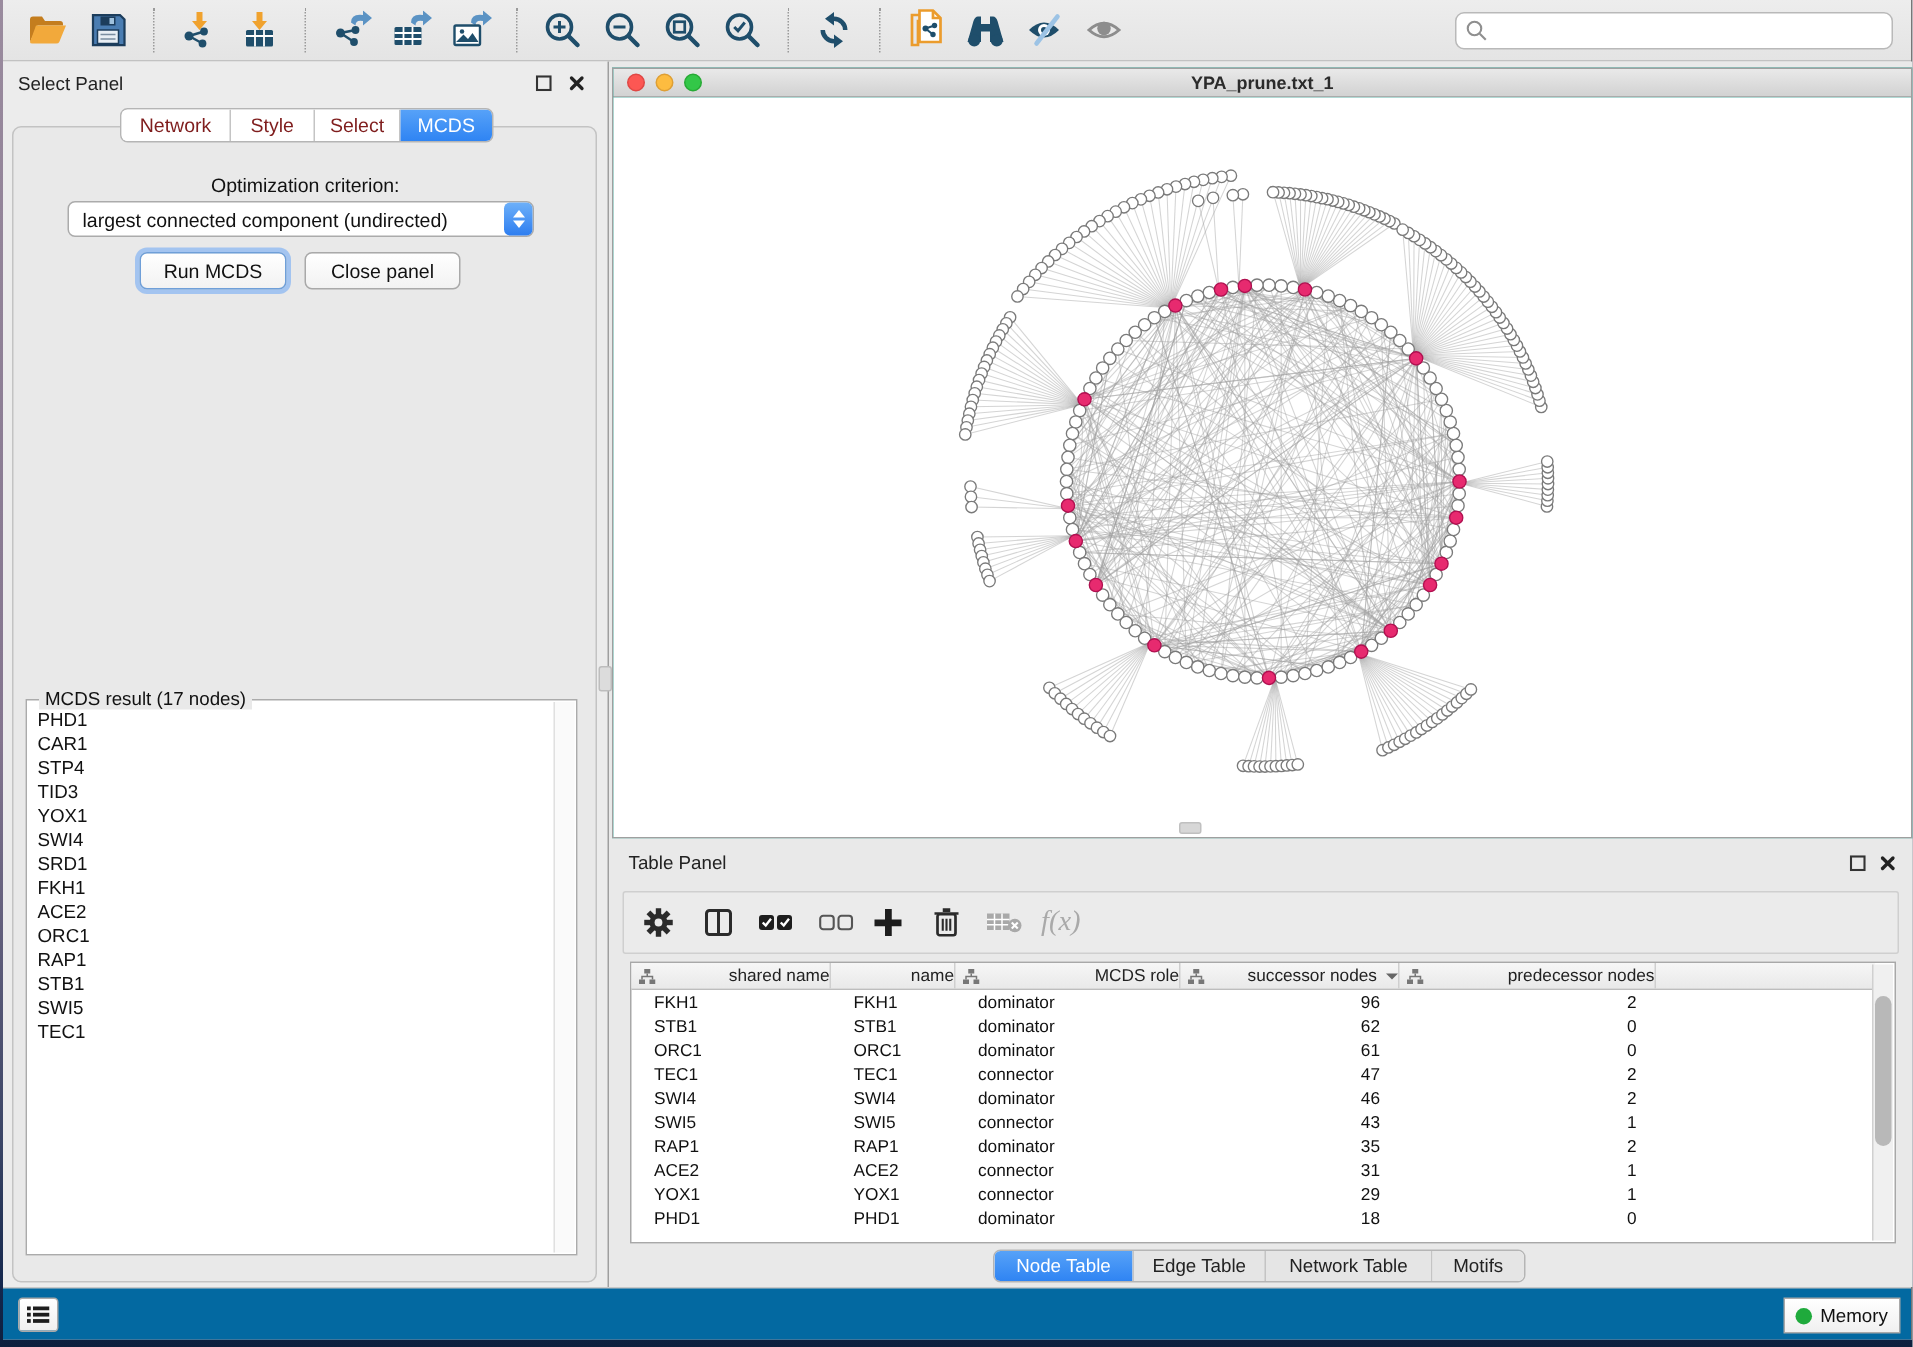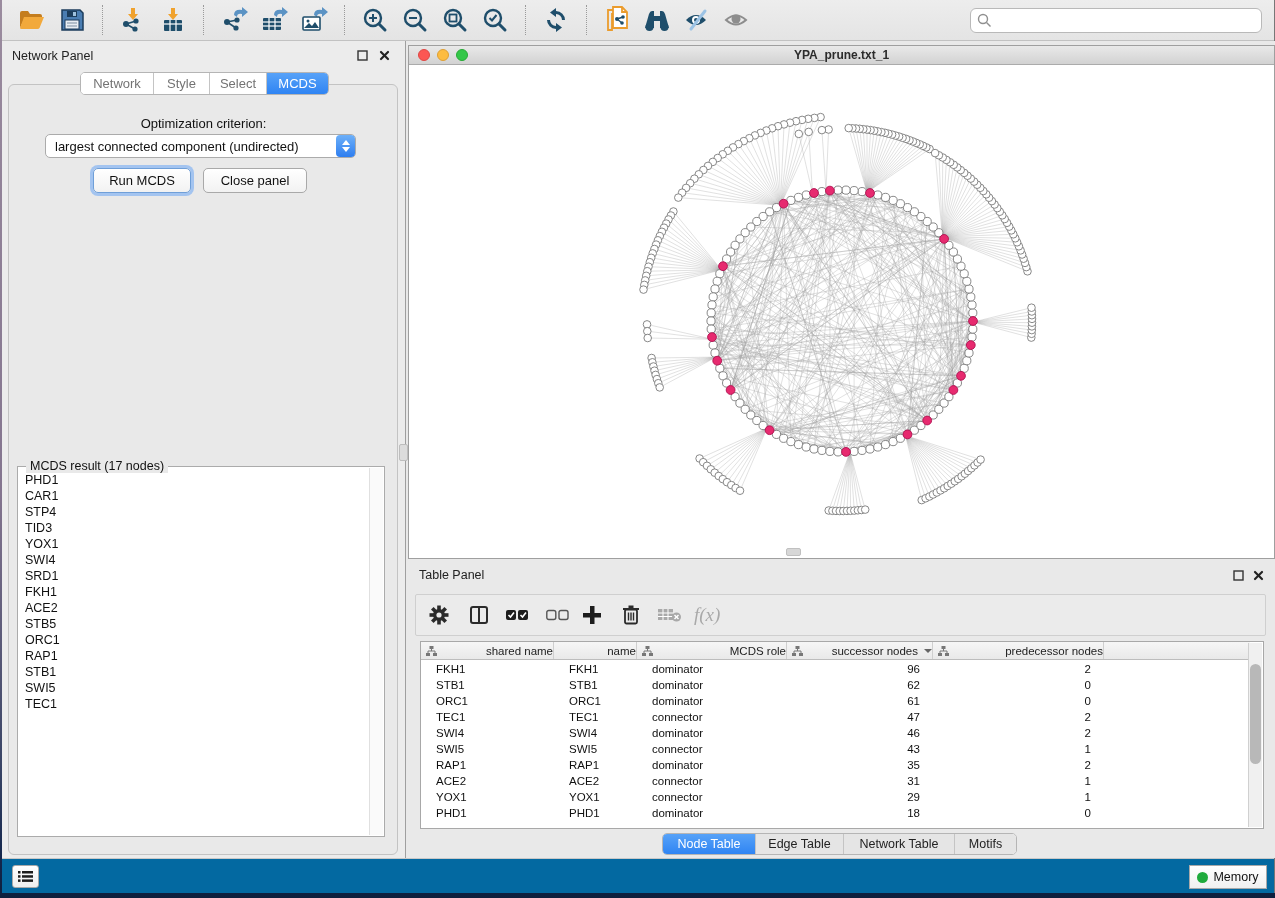--- a/index.html
+++ b/index.html
@@ -27,21 +27,21 @@
     background:#fff; border:1px solid #b9b9b9; border-radius:6px;
     display:flex; align-items:center; padding-left:6px;
   }
   .searchbox input { border:none; outline:none; flex:1; height:20px; font-size:12px; background:transparent; }
   
   .control-panel { position:absolute; left:0; top:41px; width:404px; height:817px; background:#ececec; border-right:1px solid #9f9f9f; }
   .cp-title { position:absolute; left:10px; top:8px; font-size:12.5px; color:#222; }
   .panel-ctl { position:absolute; top:7px; width:14px; height:14px; display:flex; align-items:center; justify-content:center; }
   .cp-inner { position:absolute; left:6px; right:7px; top:43px; bottom:3px; background:#e9e9e9; border:1px solid #c3c3c3; border-radius:6px; }
   .seg-tabs { position:absolute; left:78px; top:31px; height:23px; display:flex; background:#fff; border:1px solid #b5b5b5; border-radius:5px; overflow:hidden; z-index:3; }
-  .seg { height:100%; display:flex; align-items:center; justify-content:center; font-size:13px; color:#737373; border-right:1px solid #c4c4c4; background:#fff; }
+  .seg { height:100%; display:flex; align-items:center; justify-content:center; font-size:13px; color:#7f1d1d; border-right:1px solid #c4c4c4; background:#fff; }
   .seg:last-child { border-right:none; }
   .seg.active { background:linear-gradient(#57a2f8,#2f84f3); color:#fff; border-right:none; }
   .opt-label { position:absolute; left:0; width:100%; top:75px; text-align:center; font-size:13px; color:#111; }
   .dropdown { position:absolute; left:43px; top:93px; width:311px; height:24px; background:#fff; border:1px solid #ababab; border-radius:5px; display:flex; align-items:center; }
   .dropdown .dval { flex:1; font-size:13px; color:#111; padding-left:9px; white-space:nowrap; overflow:hidden; }
   .stepper { width:19px; height:22px; margin-right:0px; border-radius:4px; background:linear-gradient(#6db0f9,#2e7ef0); display:flex; flex-direction:column; align-items:center; justify-content:center; gap:2px; }
   .stepper .up { width:0; height:0; border-left:4px solid transparent; border-right:4px solid transparent; border-bottom:5px solid #fff; }
   .stepper .dn { width:0; height:0; border-left:4px solid transparent; border-right:4px solid transparent; border-top:5px solid #fff; }
   .btn { position:absolute; top:127px; height:25px; background:linear-gradient(#ffffff,#f2f2f2); border:1px solid #a9a9a9; border-radius:5px; font-size:13px; color:#111; display:flex; align-items:center; justify-content:center; }
   .btn.run { left:91px; width:98px; box-shadow:0 0 0 3px rgba(106,165,245,.55); border-color:#6f9fd8; }
@@ -243,21 +243,21 @@
     <div class="searchbox">
       <svg width="15" height="15" viewBox="0 0 15 15">
           <circle cx="6" cy="6" r="4.5" fill="none" stroke="#8f8f8f" stroke-width="1.4"></circle>
           <line x1="9.5" y1="9.5" x2="13.5" y2="13.5" stroke="#8f8f8f" stroke-width="1.4"></line>
         </svg>
       <input type="text" placeholder="" style="">
     </div>
   </div>
 
   <div class="control-panel">
-    <div class="cp-title">Network Panel</div>
+    <div class="cp-title">Select Panel</div>
     <div class="panel-ctl" style="right:36px;">
       <svg width="11" height="11" viewBox="0 0 11 11">
           <rect x="1" y="1" width="9" height="9" fill="none" stroke="#333" stroke-width="1.4"></rect>
         </svg>
     </div>
     <div class="panel-ctl" style="right:14px;">
       <svg width="11" height="11" viewBox="0 0 11 11">
           <g stroke="#222" stroke-width="2.2" stroke-linecap="round">
             <line x1="2" y1="2" x2="9" y2="9"></line>
             <line x1="9" y1="2" x2="2" y2="9"></line>
@@ -286,21 +286,20 @@
       <div class="mcds-list" id="mcds-list">
           <div>PHD1</div>
           <div>CAR1</div>
           <div>STP4</div>
           <div>TID3</div>
           <div>YOX1</div>
           <div>SWI4</div>
           <div>SRD1</div>
           <div>FKH1</div>
           <div>ACE2</div>
-          <div>STB5</div>
           <div>ORC1</div>
           <div>RAP1</div>
           <div>STB1</div>
           <div>SWI5</div>
           <div>TEC1</div>
         </div>
       <div class="mcds-scroll"></div>
     </div>
   </div>
 

